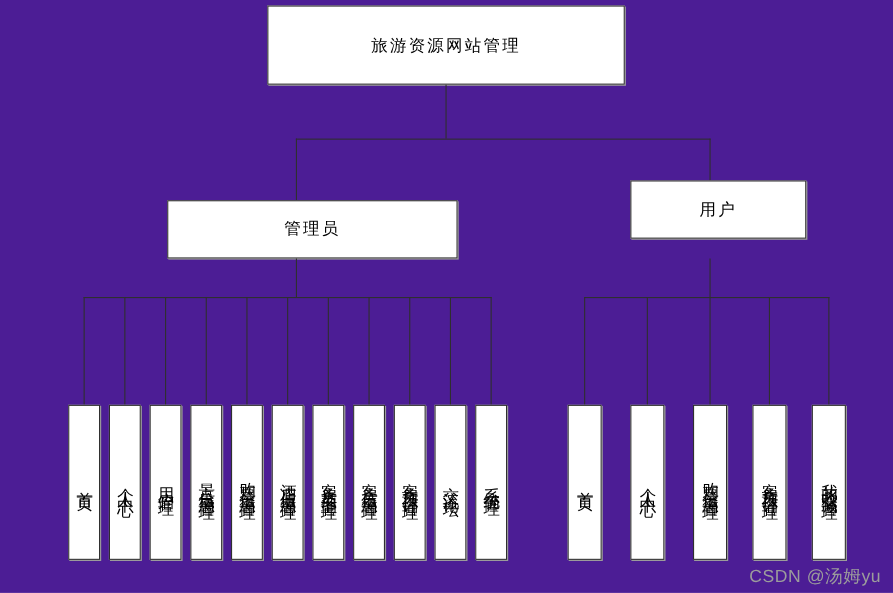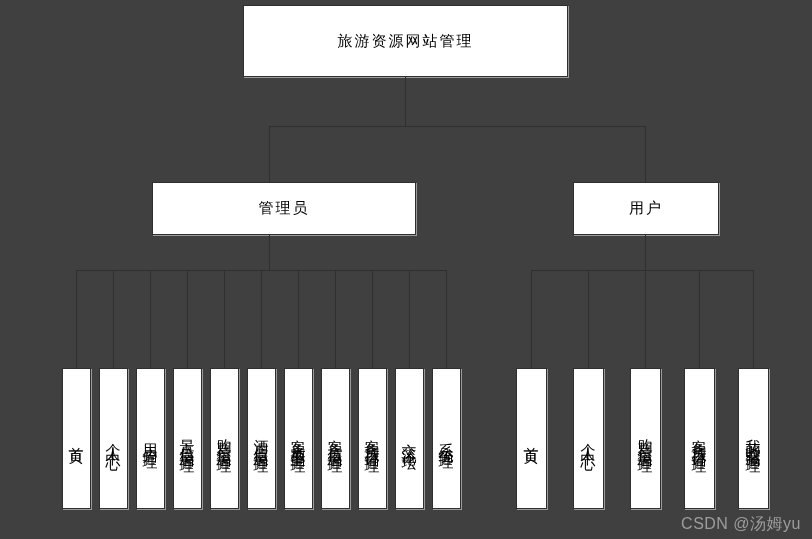--- a/index.html
+++ b/index.html
@@ -2,38 +2,38 @@
 <html><head>
 <meta charset="utf-8">
 <style>
   * { margin: 0; padding: 0; box-sizing: border-box; }
   html, body { background: #ffffff; }
   body { font-family: "Liberation Sans", sans-serif; }
   .canvas {
     position: relative;
     width: 812px;
     height: 539px;
-    background: #404040;
+    background: #4c1d95;
     overflow: hidden;
     padding-left: 40px;
   }
   .node {
     position: absolute;
     background: #ffffff;
     border: 1px solid #2f2f2f;
     box-shadow: 1px 1px 0 #9b9b9b;
     display: flex;
     align-items: center;
     justify-content: center;
     color: #000000;
   }
   .h-node { font-size: 15px; letter-spacing: 2px; }
   .root  { left: 243px; top: 5px;   width: 325px; height: 72px; }
   .admin { left: 152px; top: 182px; width: 264px; height: 53px; }
-  .user  { left: 573px; top: 182px; width: 146px; height: 53px; }
+  .user  { left: 573px; top: 164px; width: 160px; height: 53px; }
   .leaf  { top: 368px; height: 141px; width: 29px; }
   .leaf.r { width: 31px; }
   .leaf span {
     writing-mode: vertical-rl;
     text-orientation: upright;
     font-size: 15px;
     letter-spacing: 4px;
     line-height: 1;
     white-space: nowrap;
   }

